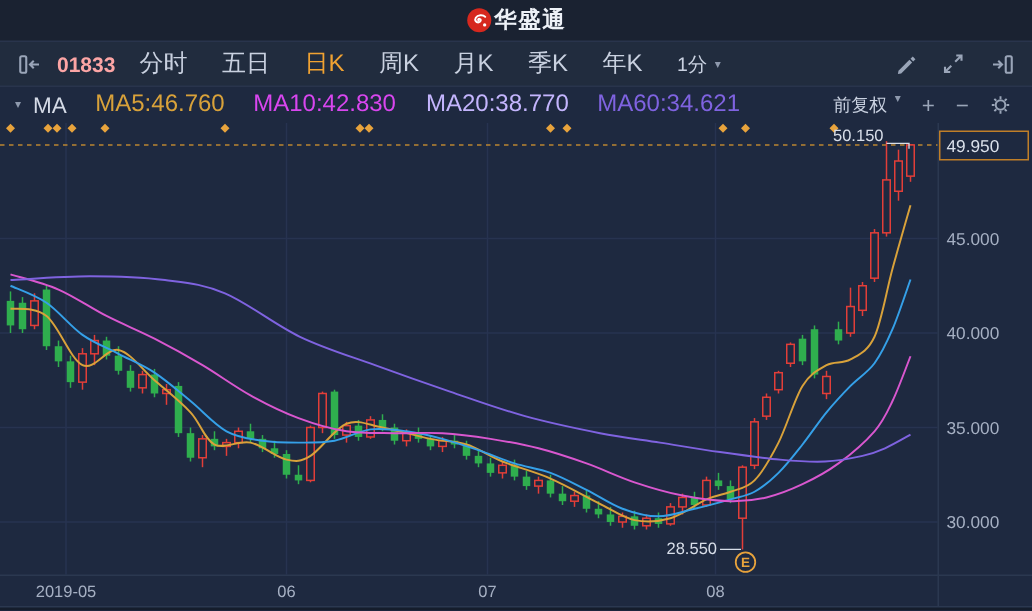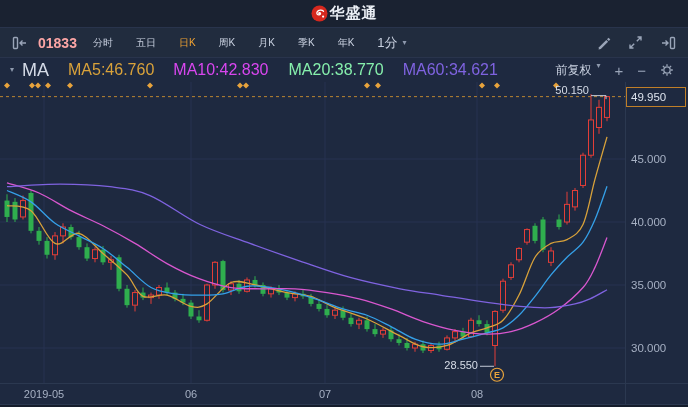--- a/index.html
+++ b/index.html
@@ -4,27 +4,27 @@
 <style>
   *{margin:0;padding:0;box-sizing:border-box}
   html,body{width:688px;height:407px;overflow:hidden}
   body{background:#1e2940;font-family:"Liberation Sans","DejaVu Sans",sans-serif}
   .app{position:relative;width:688px;height:407px;background:#1e2940}
   .titlebar{position:relative;z-index:2;height:28px;background:#1a2231;display:flex;align-items:center;justify-content:center;gap:2px;border-bottom:1px solid #29344c}
   .logo-text{color:#edf1f7;font-size:15px;font-weight:bold;letter-spacing:1px}
   .toolbar{position:relative;z-index:2;height:30px;background:#212c3e;display:flex;align-items:center;padding:0 12px;border-bottom:1px solid #29344c;color:#c9d1e0}
   .symbol{color:#fca5a5;font-weight:bold;font-size:14px;margin-left:10px}
   .tabs{display:flex;margin-left:16px}
-  .tab{font-size:10px;color:#c9d1e0;margin-right:23px;cursor:default;white-space:nowrap}
+  .tab{font-size:16px;color:#c9d1e0;margin-right:23px;cursor:default;white-space:nowrap}
   .tab.active{color:#f0a232}
   .interval{font-size:13px;display:flex;align-items:center;gap:5px;color:#c9d1e0}
   .caret{font-size:8px;color:#8e99ad;line-height:1}
   .tb-right{margin-left:auto;display:flex;gap:17px;align-items:center;color:#9aa5b8}
   .indicator{position:relative;z-index:2;height:24px;background:#1e2940;display:flex;align-items:center;padding:0 10px;font-size:12px;color:#cfd6e2}
-  .ind-ma{margin-left:8px;color:#d4dae6;font-size:18px}
+  .ind-ma{margin-left:8px;color:#d4dae6;font-size:15px}
   .ma-label{margin-left:19px;font-size:16px;white-space:nowrap}
   .ind-right{margin-left:auto;display:flex;align-items:center;gap:14px;color:#9aa5b8;padding-right:4px}
   .adjust{color:#c9d1e0;font-size:12px;display:flex;align-items:flex-start;gap:5px}
   .pm{font-size:15px;color:#9aa5b8;line-height:1}
   .icon{display:inline-flex;align-items:center;justify-content:center}
   .chart-svg{position:absolute;left:0;top:0;z-index:1}
   .chart-hit{position:absolute;left:0;top:82px;width:688px;height:322px;z-index:3}
   svg text{font-family:"Liberation Sans","DejaVu Sans",sans-serif}
 </style>
 </head>
@@ -85,21 +85,21 @@
       </span>
     </div>
   </div>
 
   <div class="indicator">
     <span class="caret">▾</span>
     <span class="ind-ma">MA</span>
     <div id="ma-labels" style="display:flex">
         <span class="ma-label" style="color: rgb(217, 162, 58);">MA5:46.760</span>
         <span class="ma-label" style="color: #d946ef;">MA10:42.830</span>
-        <span class="ma-label" style="color: #86efac; margin-left: 20px;">MA20:38.770</span>
+        <span class="ma-label" style="color: #c4b5fd; margin-left: 20px;">MA20:38.770</span>
         <span class="ma-label" style="color: rgb(127, 99, 224);">MA60:34.621</span>
       </div>
     <div class="ind-right">
       <span class="adjust">
         <span>前复权</span>
         <span class="caret">▾</span>
       </span>
       <span class="pm">+</span>
       <span class="pm">−</span>
       <span class="icon">

